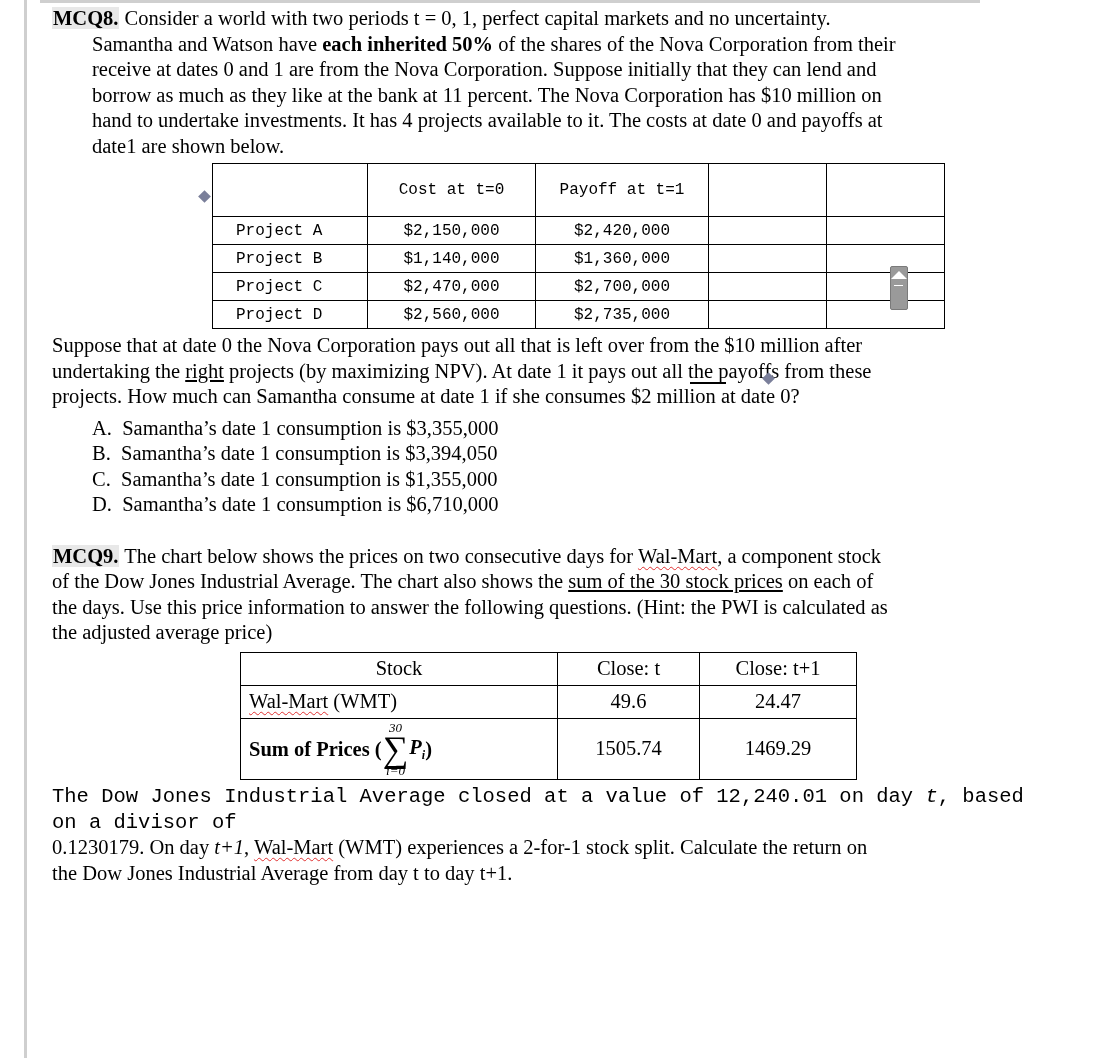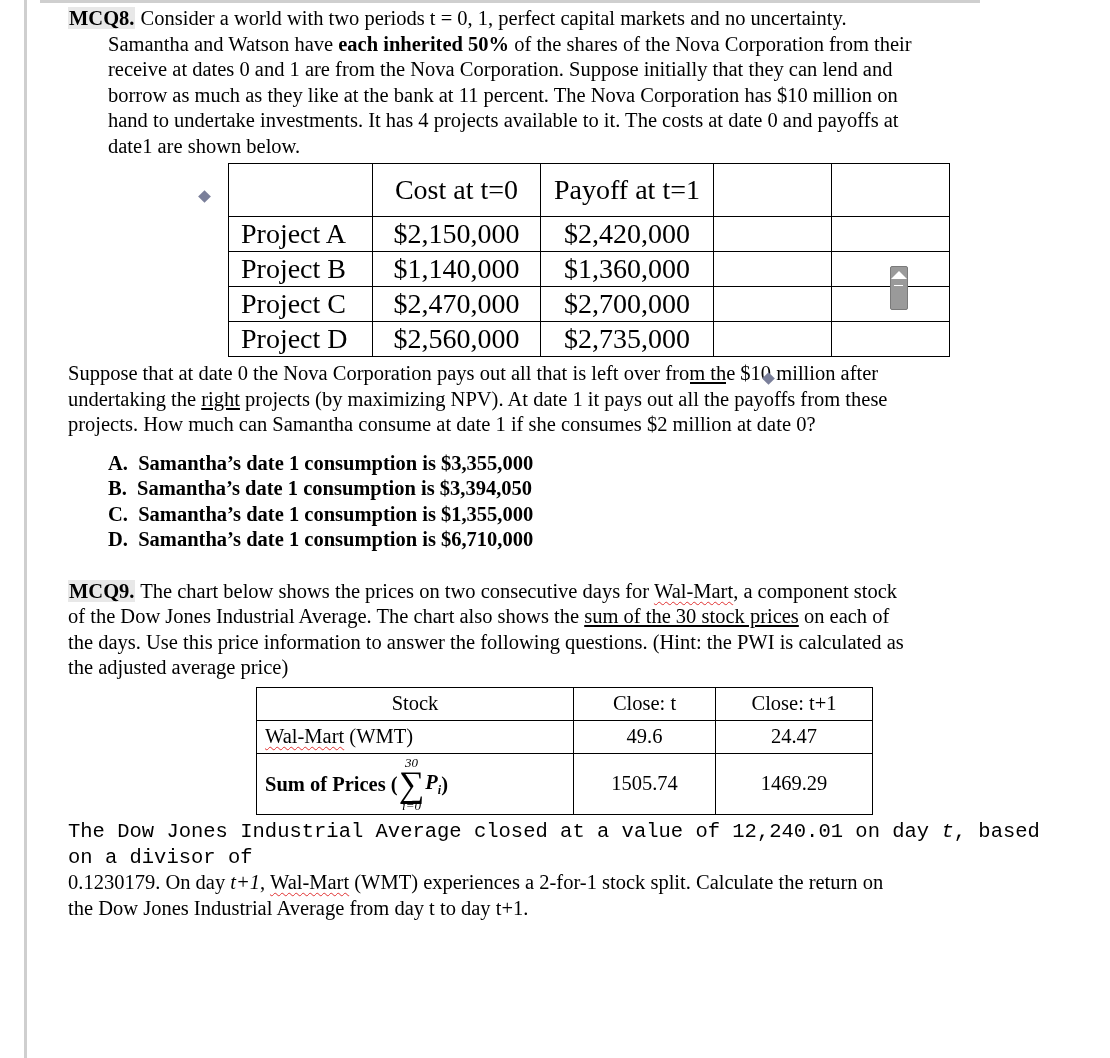--- a/index.html
+++ b/index.html
@@ -32,21 +32,21 @@
   .top-rule {
     position: absolute;
     left: 40px;
     top: 0px;
     width: 940px;
     height: 3px;
     background: #cfcfcf;
   }
   .content {
     position: absolute;
-    left: 68px;
+    left: 52px;
     top: 6px;
     width: 1000px;
   }
   p, div.para {
     font-size: 20.5px;
     line-height: 25.5px;
     margin: 0;
   }
   .q-label {
     font-weight: bold;
@@ -56,47 +56,47 @@
   .indent-block {
     margin-left: 40px;
   }
   .bold { font-weight: bold; }
   .underline { text-decoration: underline; }
   
   table.proj {
     border-collapse: collapse;
     margin-left: 160px;
     margin-top: 4px;
-    font-size: 28px;
+    font-size: 16px;
+    font-family: Liberation Mono, monospace;
   }
   table.proj td {
     border: 1px solid #000;
     height: 25px;
     padding: 1px 6px;
     text-align: center;
     vertical-align: middle;
   }
   table.proj td.header-blank {
     border: 1px solid #000;
     height: 50px;
   }
   table.proj td.label {
     text-align: left;
-    padding-left: 12px;
+    padding-left: 23px;
     width: 125px;
   }
   table.proj td.cost { width: 155px; }
   table.proj td.payoff { width: 160px; }
   table.proj td.extra { width: 105px; }
   .head-row td { height: 48px; }
 
   .answers {
     margin-left: 40px;
-    margin-top: 13px;
-    font-weight: bold;
+    margin-top: 6px;
   }
   .answers .ans {
     font-size: 20.5px;
     line-height: 25.5px;
     white-space: pre;
   }
   
   table.stock {
     border-collapse: collapse;
     margin-left: 188px;

